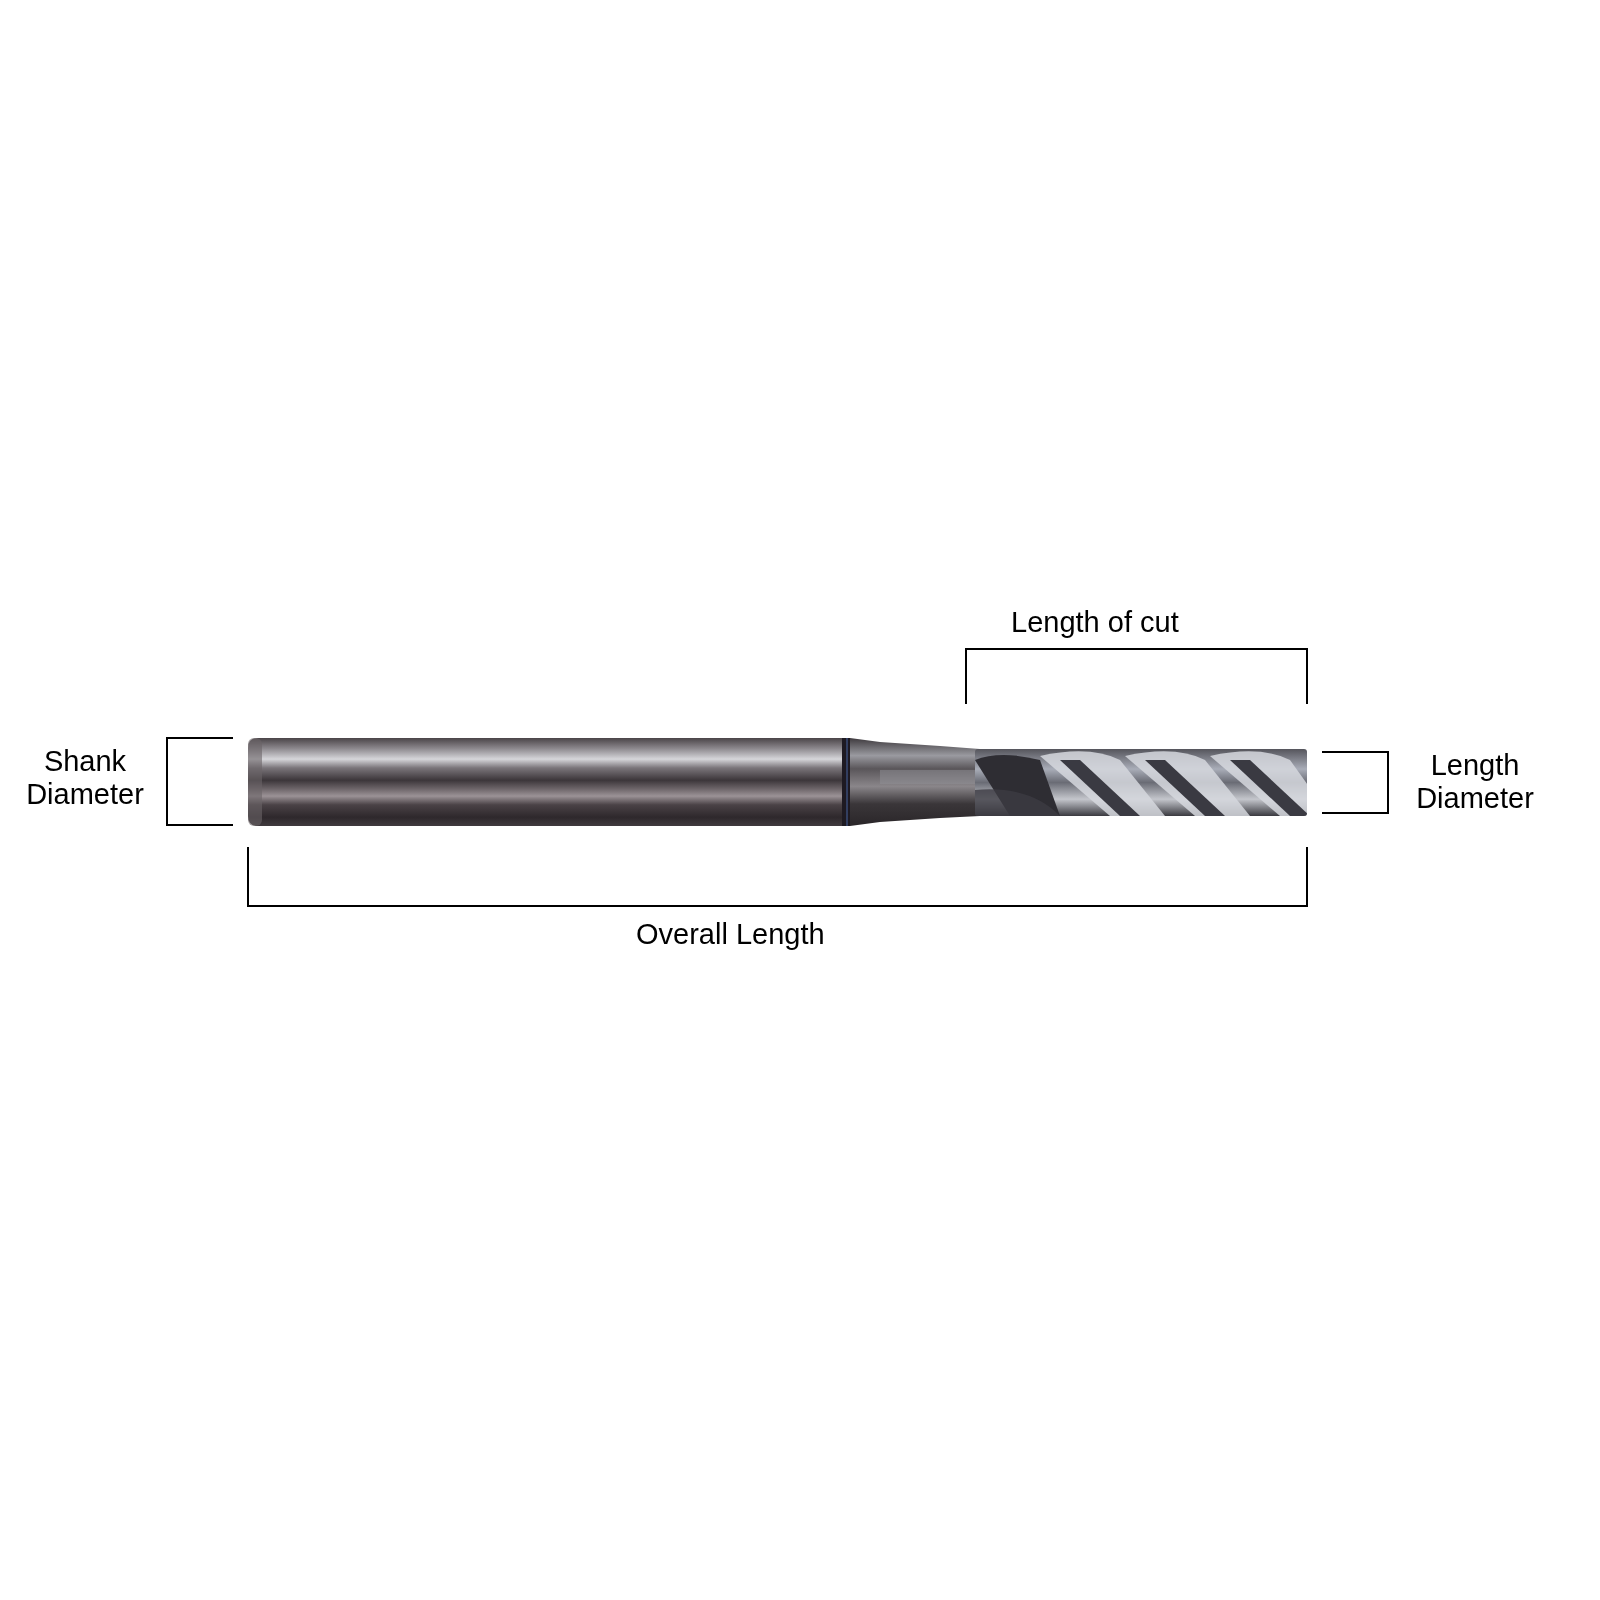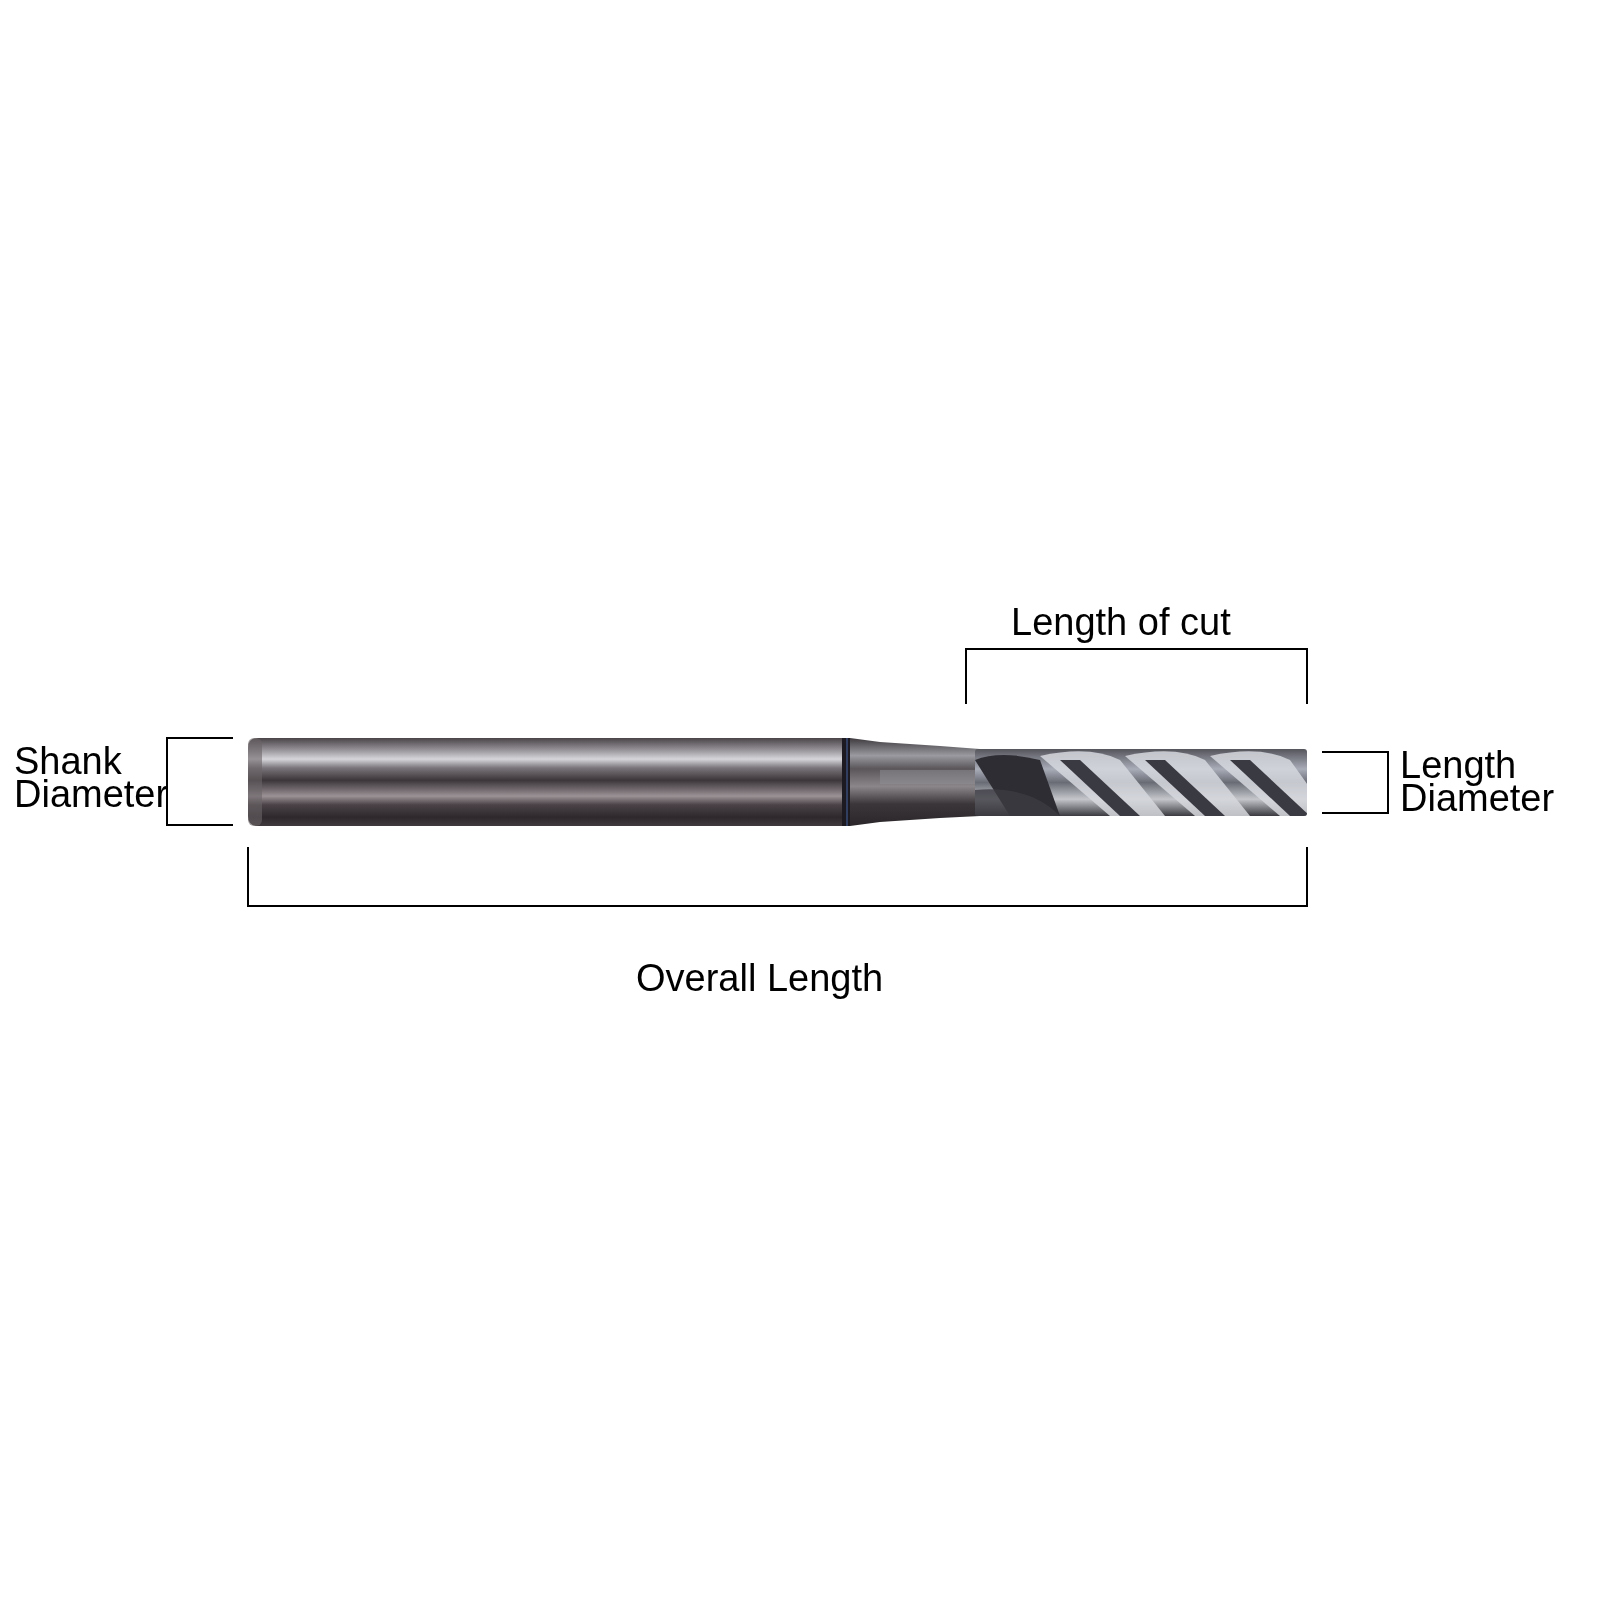--- a/index.html
+++ b/index.html
@@ -1,19 +1,19 @@
 <!DOCTYPE html>
 <html><head>
   <meta charset="utf-8">
   <style>
     html, body { margin: 0; padding: 0; background: #ffffff; }
     body { width: 1600px; height: 1600px; position: relative; overflow: hidden;
            font-family: "Liberation Sans", "DejaVu Sans", sans-serif; color: #000; }
-    .label { position: absolute; font-size: 38px; line-height: 33px; color: #000; white-space: nowrap; }
-    .label.center { }
+    .label { position: absolute; font-size: 29px; line-height: 33px; color: #000; white-space: nowrap; }
+    .label.center { text-align: center; }
     .bracket { position: absolute; border-color: #000; border-style: solid; box-sizing: border-box; }
     #diagram-svg { position: absolute; left: 0; top: 0; }
   </style>
 </head>
 <body>
 
 <svg id="diagram-svg" width="1600" height="1600" viewBox="0 0 1600 1600" xmlns="http://www.w3.org/2000/svg">
   <defs>
     <linearGradient id="shankGrad" x1="0" y1="0" x2="0" y2="1">
       <stop offset="0" stop-color="#4a4448"></stop>
@@ -81,13 +81,13 @@
 <div class="bracket" style="left:1322px; top:751px; width:67px; height:63px; border-width:2px 2px 2px 0;"></div>
 <div class="label center" style="left:1400px; top:749px; width:150px;">
   <div>Length</div>
   <div>Diameter</div>
 </div>
 
 <div class="label" style="left:1011px; top:606px;">Length of cut</div>
 <div class="bracket" style="left:965px; top:648px; width:343px; height:56px; border-width:2px 2px 0 2px;"></div>
 
 <div class="bracket" style="left:247px; top:847px; width:1061px; height:60px; border-width:0 2px 2px 2px;"></div>
-<div class="label" style="left:636px; top:918px;margin-top:44px;">Overall Length</div>
+<div class="label" style="left:636px; top:918px;">Overall Length</div>
 
 </body></html>

